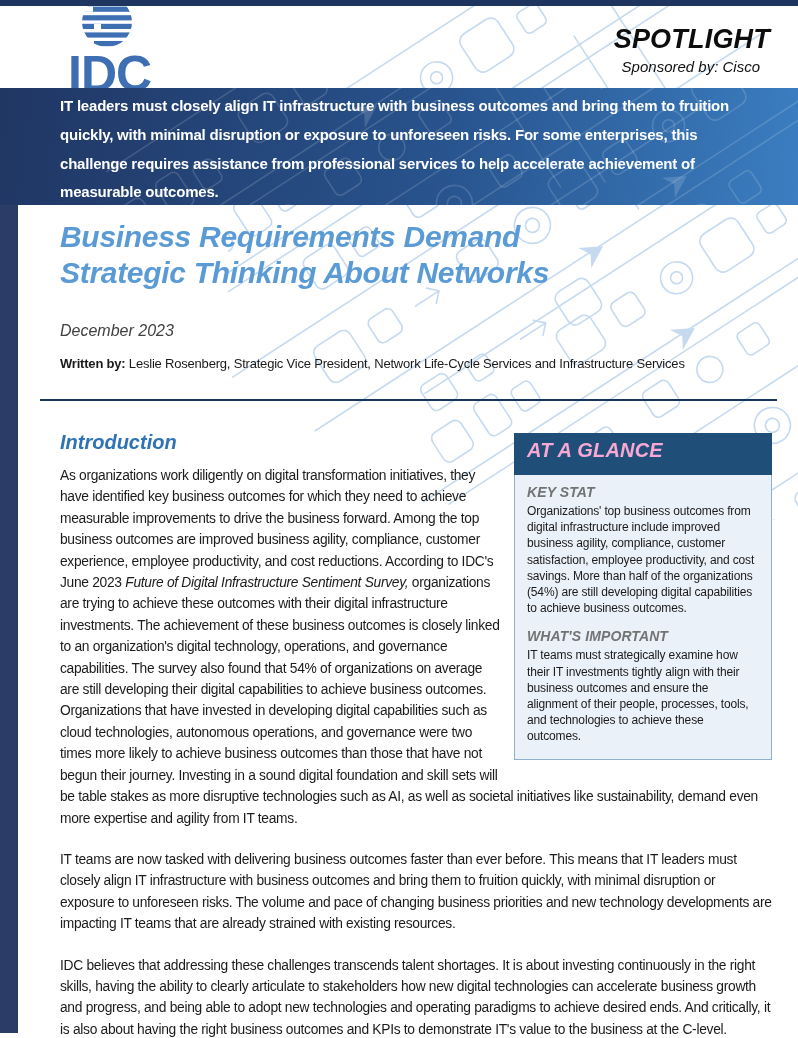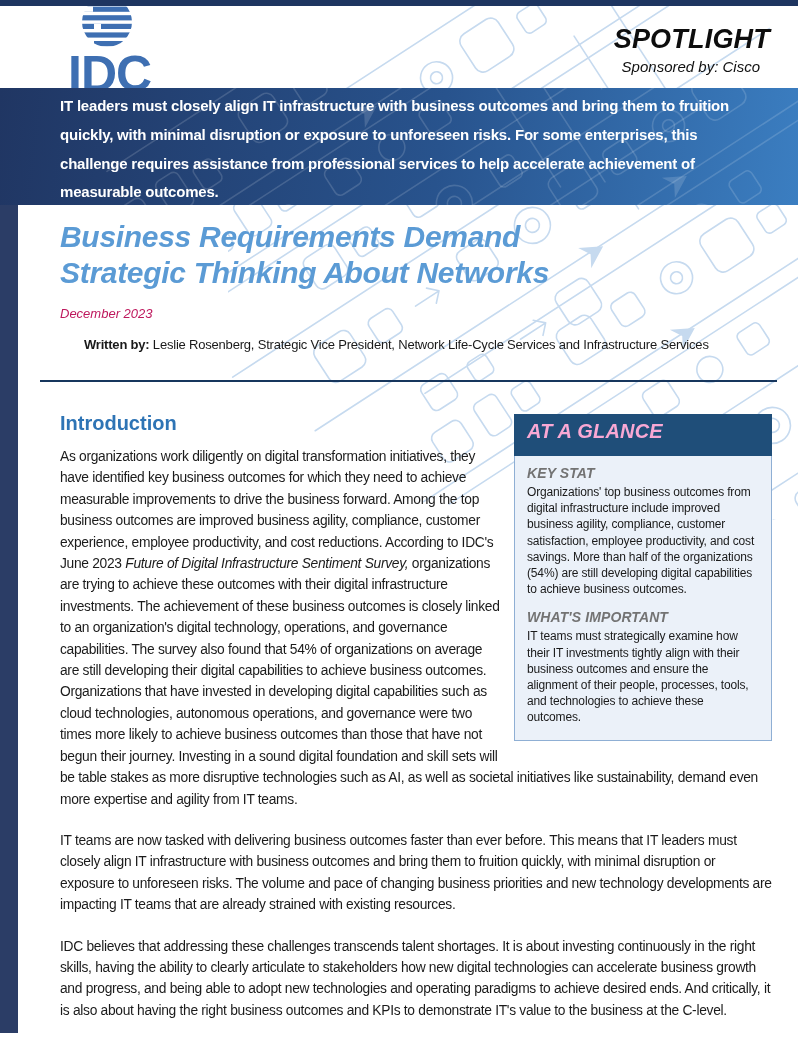--- a/index.html
+++ b/index.html
@@ -25,34 +25,34 @@
     background:linear-gradient(97deg,#203663 0%,#28538d 55%,#3b7ec1 100%);overflow:hidden;}
   .banner-pattern{position:absolute;inset:0;width:798px;height:117px;color:rgba(255,255,255,.15);}
   .banner p{position:relative;z-index:1;margin:4px 0 0 60px;width:700px;
     color:#ffffff;font-size:15px;font-weight:700;line-height:28.8px;letter-spacing:-.2px;}
   
   .left-strip{position:absolute;top:205px;left:0;width:18px;height:828px;background:#2b3d66;z-index:2;}
   
   .content{position:absolute;top:205px;left:60px;width:712px;z-index:1;}
   .title{margin:14px 0 0;max-width:585px;font-size:30px;line-height:36px;font-weight:700;font-style:italic;
     color:#5b9bd5;letter-spacing:-.3px;}
-  .date{margin-top:15px;font-size:13px;font-style:italic;color:#be185d;}
+  .date{margin-top:31px;font-size:16px;font-style:italic;color:#404040;}
   .byline{margin-top:16px;font-size:13px;letter-spacing:-.2px;color:#1a1a1a;white-space:nowrap;}
-  .byline .bold{font-weight:700;margin-left:24px;}
+  .byline .bold{font-weight:700;}
   .rule{margin:28px 0 0 -20px;width:737px;border:none;border-top:2px solid #17365d;}
   .body-section{margin-top:30px;}
   
   .glance{float:right;width:258px;margin:2px 0 12px 14px;box-sizing:border-box;}
   .glance-header{background:#1f4e79;color:#f9a8d4;font-size:20px;font-weight:700;font-style:italic;
     padding:6px 13px 13px;letter-spacing:.2px;}
   .glance-body{background:#ebf1f9;border:1px solid #8fafd4;border-top:none;padding:9px 12px 12px;box-sizing:border-box;}
   .glance-sub{color:#737373;font-size:14px;font-weight:700;font-style:italic;letter-spacing:.1px;}
   .glance-text{margin:3px 0 12px;font-size:12px;line-height:16.2px;letter-spacing:-.15px;color:#1a1a1a;}
   .glance-text.last{margin-bottom:2px;}
-  .intro-heading{margin:0 0 11px;font-size:20px;font-weight:700;color:#2e74b5;}
+  .intro-heading{margin:0 0 11px;font-size:20px;font-weight:700;font-style:italic;color:#2e74b5;}
   .body-text{margin:0 0 20px;font-size:13.8px;line-height:21.4px;letter-spacing:-.3px;color:#1b1b1b;}
   .body-text em{font-style:italic;}
 </style>
 </head>
 <body>
 
 <div class="page">
 
   <svg class="pattern-layer" viewBox="0 0 570 520" aria-hidden="true">
     <defs>

